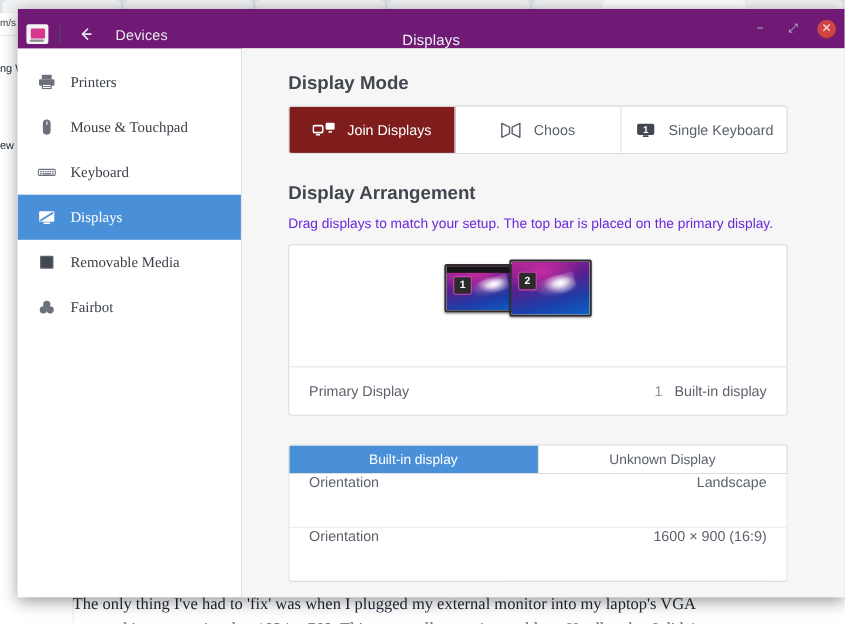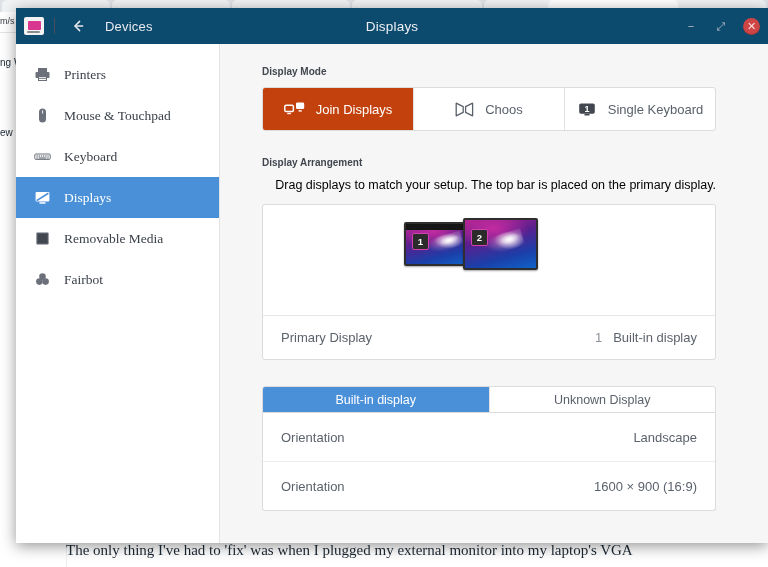--- a/index.html
+++ b/index.html
@@ -29,21 +29,21 @@
   .bg-gutter-l{position:absolute;left:0;top:50px;bottom:0;width:66px;background:#ffffff;border-right:1px solid #eceef0;}
 
   
   #settings-window{
     position:absolute;left:16px;top:8px;width:752px;height:535px;
     background:#fafafa;
     box-shadow:0 3px 14px rgba(0,0,0,.42);
     overflow:hidden;
   }
   .titlebar{
-    height:36px;background:#0c4a6e;display:flex;align-items:center;position:relative;
+    height:36px;background:#701a75;display:flex;align-items:flex-end;position:relative;
   }
   .tb-left{display:flex;align-items:center;gap:0px;padding-left:8px;}
   .tb-appicon{
     width:20px;height:18px;border-radius:2px;background:#f3f3f3;position:relative;
     display:flex;align-items:center;justify-content:center;margin-right:6px;
   }
   .tb-appicon .scr{width:13px;height:9px;background:#d8368f;border-radius:1px;margin-bottom:2px;}
   .tb-appicon .base{position:absolute;bottom:2px;left:3px;width:13px;height:2px;background:#8c8c8c;border-radius:1px;}
   .tb-sep{width:1px;height:16px;background:#4a4e5c;margin:0 10px 0 4px;}
   .tb-back{
@@ -72,34 +72,34 @@
     height:41px;display:flex;align-items:center;gap:13px;padding:0 0 0 17px;
     font-size:13.5px;color:#3b4049;font-family:Liberation Serif, serif;
   }
   .side-item.active{background:#4a90d9;color:#ffffff;}
   .side-ico{width:18px;height:18px;display:flex;align-items:center;justify-content:center;flex:0 0 18px;}
   .side-ico svg{display:block;}
 
   
   .content{flex:1;background:#f6f6f6;padding:0 0 0 0;position:relative;overflow:hidden;}
   .c-inner{padding:22px 52px 0 42px;}
-  .sec-title{font-size:10px;color:#41464f;font-weight:bold;margin:0 0 10px 0;}
-  .sec-sub{font-size:12.5px;color:#000000;margin:0 0 12px 0;text-align:right;}
+  .sec-title{font-size:17px;color:#41464f;font-weight:bold;margin:0 0 10px 0;}
+  .sec-sub{font-size:12.5px;color:#6d28d9;margin:0 0 12px 0;}
 
   
   .mode-row{
     display:flex;border:1px solid #dcdcdc;border-radius:3px;overflow:hidden;background:#ffffff;
     height:42px;margin-bottom:26px;
   }
   .mode-btn{
     flex:1;display:flex;align-items:center;justify-content:center;gap:11px;
     font-size:13px;color:#5a616b;border-right:1px solid #e2e2e2;
   }
   .mode-btn:last-child{border-right:none;}
-  .mode-btn.active{background:#c2410c;color:#ffffff;}
+  .mode-btn.active{background:#7f1d1d;color:#ffffff;}
   .mode-ico{display:flex;align-items:center;justify-content:center;}
 
   
   .card{background:#ffffff;border:1px solid #dcdcdc;border-radius:3px;}
   .arrange-area{height:110px;position:relative;}
   .mon{position:absolute;border:2px solid #2e2e2e;border-radius:2px;overflow:hidden;box-sizing:border-box;
        box-shadow:0 1px 2px rgba(0,0,0,.35);}
   .mon .wall{
     position:absolute;inset:0;
     background:
@@ -130,21 +130,21 @@
 
   .spacer{height:26px;}
 
   
   .disp-tabs{display:flex;border:1px solid #dcdcdc;border-radius:3px 3px 0 0;overflow:hidden;background:#ffffff;height:25px;}
   .disp-tab{flex:1;display:flex;align-items:center;justify-content:center;font-size:12.5px;color:#5c626c;
             border-right:1px solid #e2e2e2;}
   .disp-tab:last-child{border-right:none;}
   .disp-tab.active{background:#4a90d9;color:#ffffff;}
   .detail-card{background:#ffffff;border:1px solid #dcdcdc;border-top:none;border-radius:0 0 3px 3px;}
-  .detail-row{height:48px;display:flex;align-items:center;justify-content:space-between;
+  .detail-row{height:48px;display:flex;align-items:flex-start;justify-content:space-between;
               padding:0 18px;font-size:13px;color:#5c626c;border-top:1px solid #ececec;}
   .detail-row:first-child{border-top:none;}
 </style>
 </head>
 <body>
 
 <div id="bg-browser">
   <div class="bg-tabstrip">
     <div class="bg-tab" style="left:2px;width:108px;"></div>
     <div class="bg-tab" style="left:112px;width:118px;"></div>

